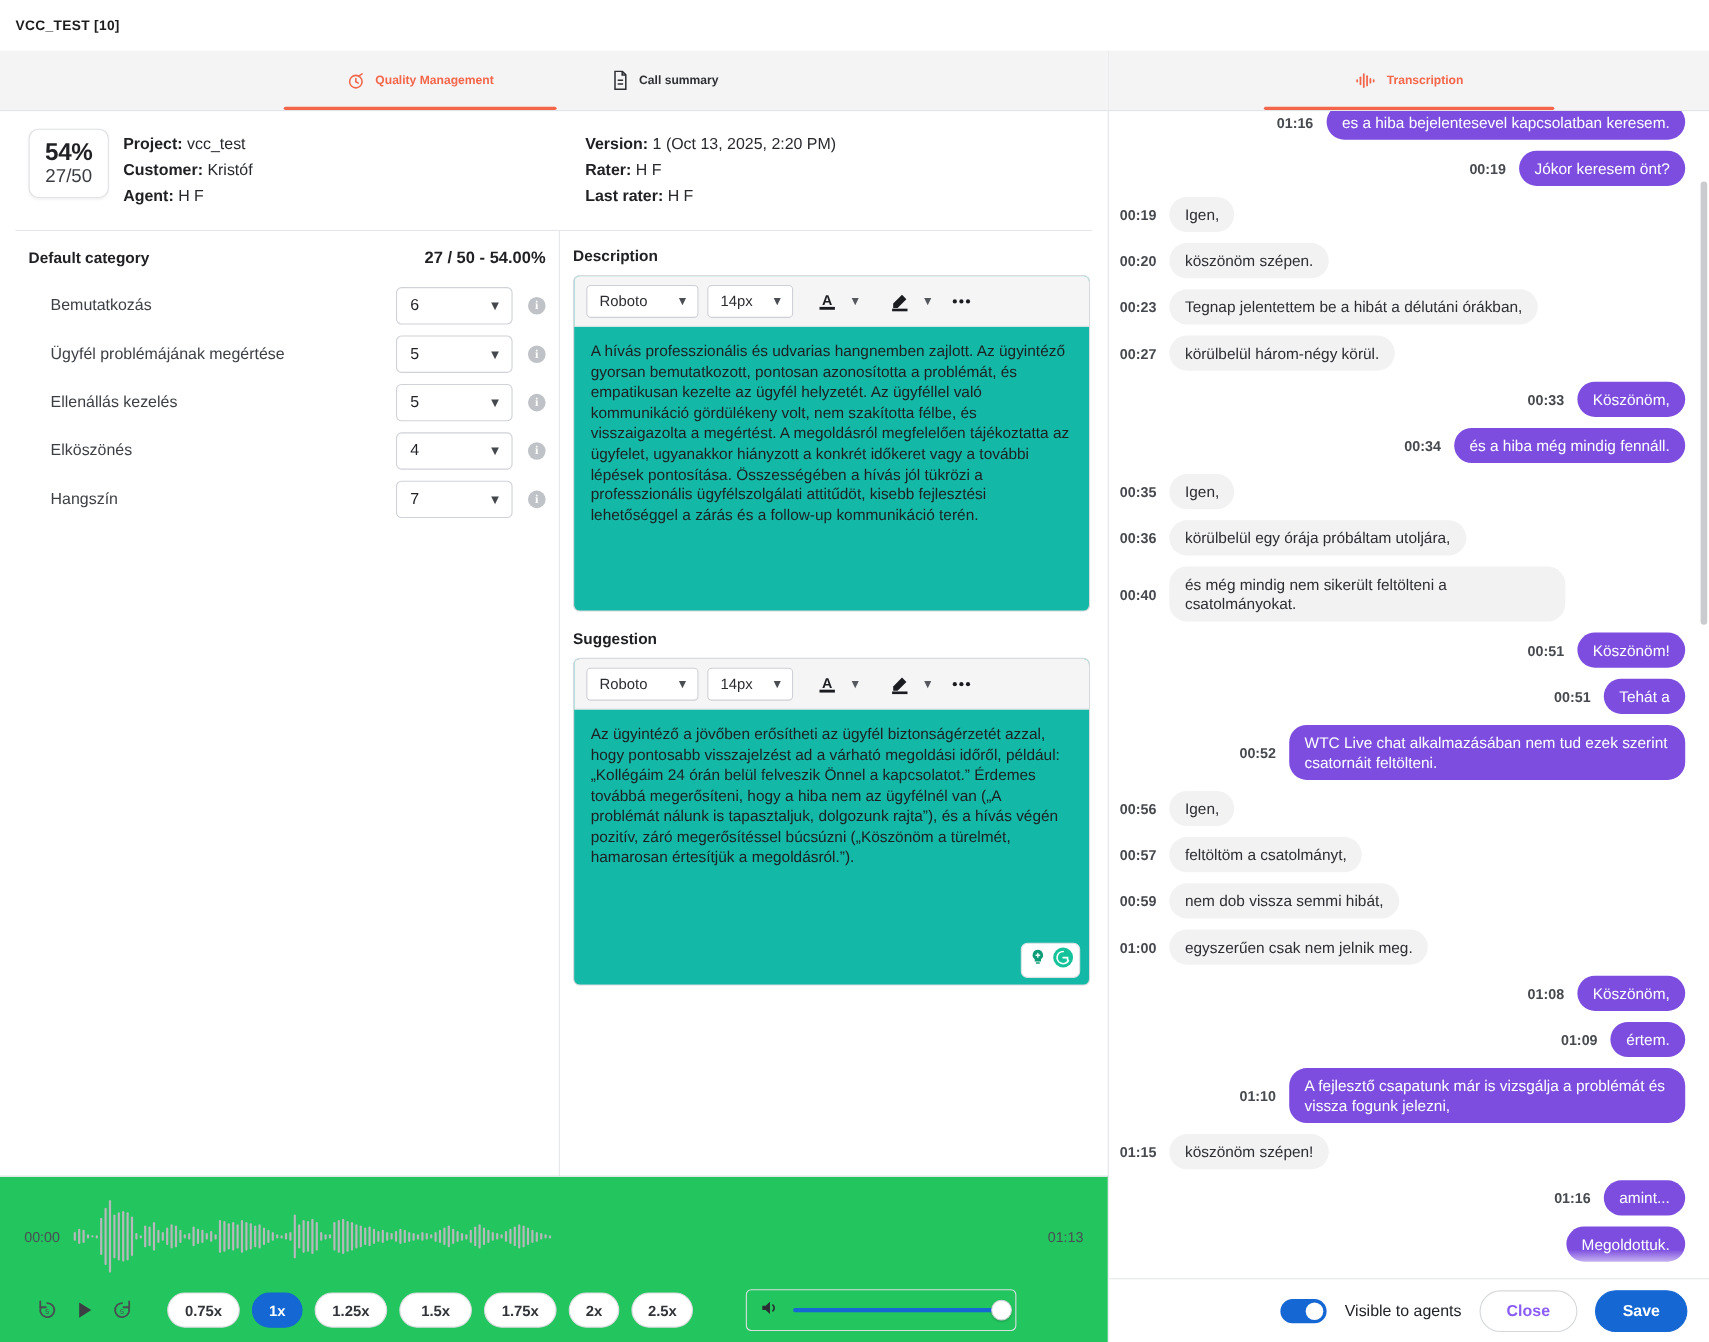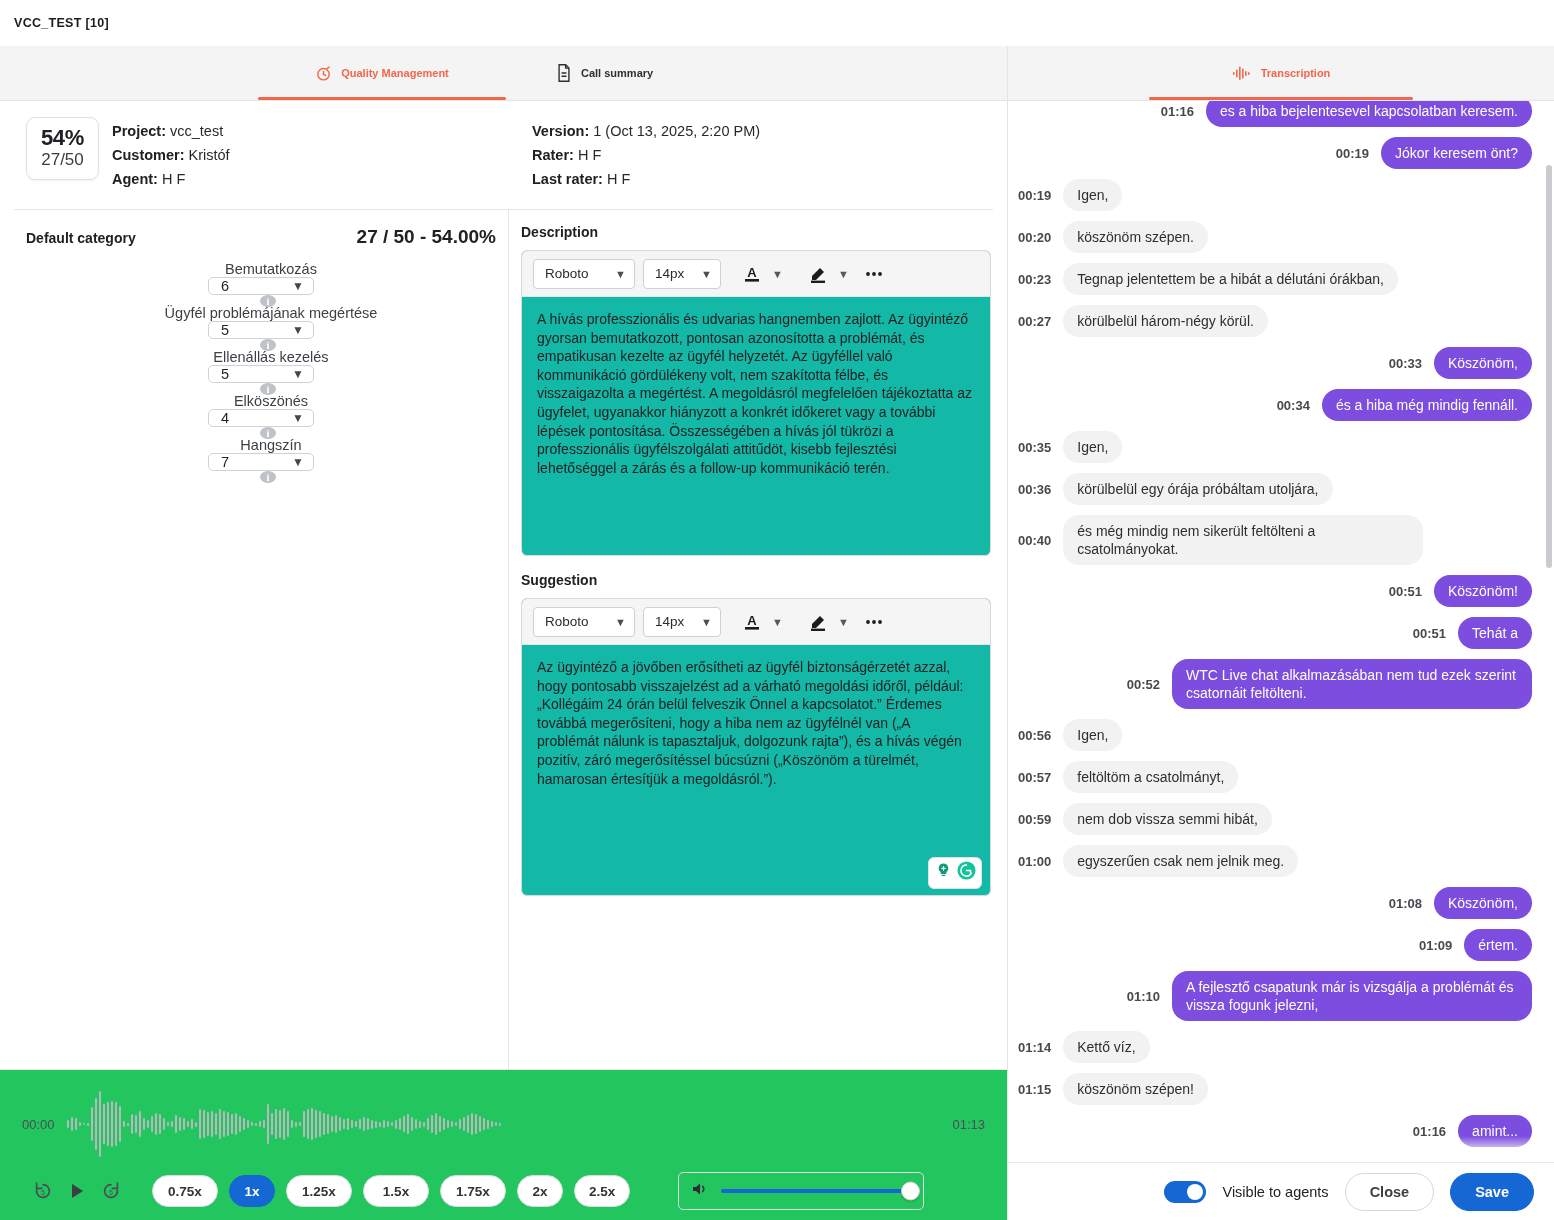--- a/index.html
+++ b/index.html
@@ -70,22 +70,22 @@
   .meta-col b { font-weight: 700; }
   .meta-col .val { color: #27292d; }
 
   .meta-divider { height: 1px; background: #e4e6e9; margin: 18px 14px 0 14px; }
 
   
   .content { flex: 1 1 auto; display: flex; min-height: 0; }
   .cat-col { width: 508px; flex: 0 0 508px; padding: 16px 12px 0 26px; }
   .cat-head { display: flex; justify-content: space-between; align-items: baseline; margin-bottom: 13px; }
   .cat-head-title { font-size: 14px; font-weight: 700; }
-  .cat-head-score { font-size: 19px; font-weight: 700; }
-  .cat-row { display: flex; align-items: center; height: 44px; margin-bottom: 0px; flex-direction: column; }
+  .cat-head-score { font-size: 15px; font-weight: 700; }
+  .cat-row { display: flex; align-items: center; height: 44px; margin-bottom: 0px; }
   .cat-label { flex: 1 1 auto; font-size: 14.5px; color: #3c3f44; padding-left: 20px; }
   .sel {
     width: 106px; height: 34px; border: 1px solid #cfd2d6; border-radius: 5px;
     background: #fff; display: flex; align-items: center; justify-content: space-between;
     padding: 0 9px 0 12px; font-size: 14.5px; color: #1f2125; cursor: pointer;
   }
   .sel .chev { color: #44474c; font-size: 12px; line-height: 1; }
   .info-ic {
     width: 16px; height: 16px; border-radius: 50%; background: #bfc2c6;
     color: #fff; font-size: 11px; font-weight: 700; font-family: "Liberation Serif", serif;
@@ -177,21 +177,21 @@
     display: flex; align-items: center; justify-content: flex-end; gap: 16px;
     padding-right: 20px; background: #fff;
   }
   .toggle { width: 42px; height: 22px; border-radius: 11px; background: #1567d3; position: relative; cursor: pointer; }
   .toggle i { position: absolute; right: 3px; top: 3px; width: 16px; height: 16px; background: #fff; border-radius: 50%; display: block; }
   .toggle-lbl { font-size: 14.5px; color: #202327; }
   .btn {
     height: 38px; padding: 0 24px; border-radius: 19px; font-size: 14.5px; font-weight: 700;
     display: flex; align-items: center; justify-content: center; cursor: pointer;
   }
-  .btn.ghost { background: #fff; border: 1px solid #d5d7da; color: #404040; }
+  .btn.ghost { background: #fff; border: 1px solid #d5d7da; color: #8b5cf6; }
   .btn.primary { background: #1567d3; color: #fff; border: 1px solid #1567d3; }
 </style>
 </head>
 <body>
 
 <div class="app">
 
   <div class="win-title">VCC_TEST [10]</div>
 
   <div class="split">
@@ -676,24 +676,20 @@
             </div>
             <div class="msg agent">
               <div class="ts">01:09</div>
               <div class="bubble">értem.</div>
             </div>
             <div class="msg agent">
               <div class="ts">01:10</div>
               <div class="bubble">A fejlesztő csapatunk már is vizsgálja a problémát és vissza fogunk jelezni,</div>
             </div>
             <div class="msg cust">
-              <div class="ts">01:14</div>
-              <div class="bubble">Kettő víz,</div>
-            </div>
-            <div class="msg cust">
               <div class="ts">01:15</div>
               <div class="bubble">köszönöm szépen!</div>
             </div>
             <div class="msg agent">
               <div class="ts">01:16</div>
               <div class="bubble">amint...</div>
             </div>
             <div class="msg agent">
               <div class="bubble">Megoldottuk.</div>
             </div>

